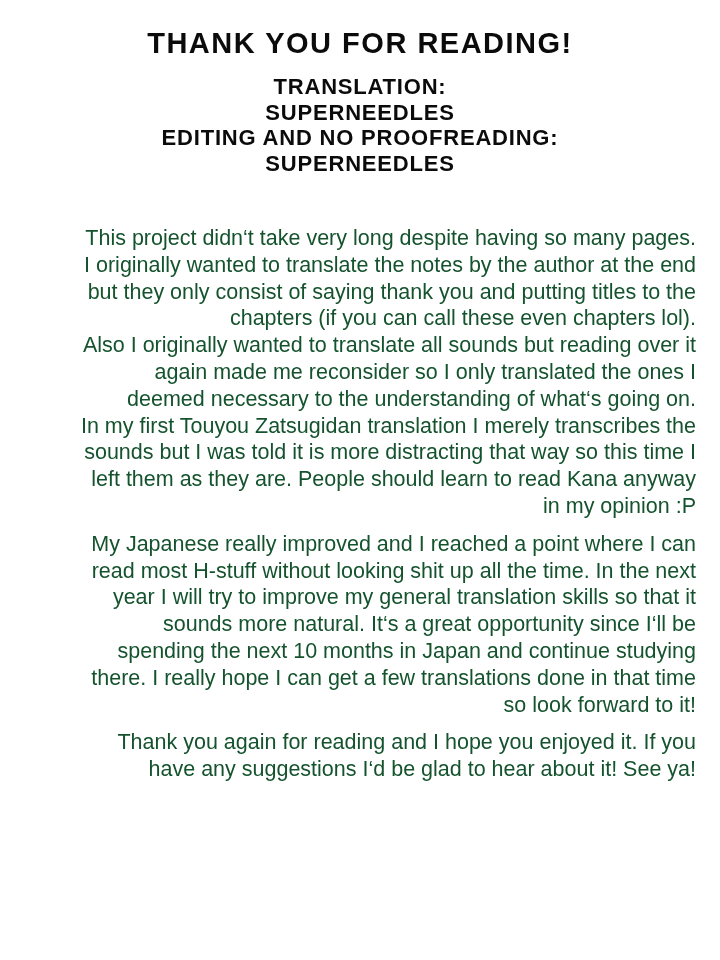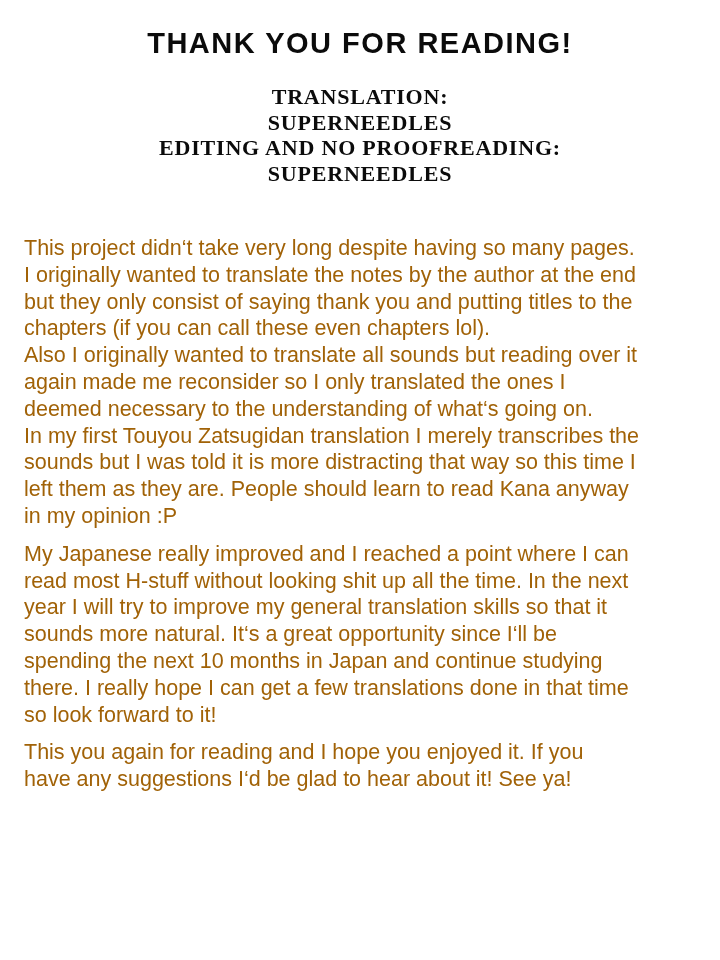--- a/index.html
+++ b/index.html
@@ -19,37 +19,36 @@
     margin: 0;
     padding-top: 27px;
     text-align: center;
     font-size: 29px;
     font-weight: 800;
     letter-spacing: 1.5px;
     color: #0b0b0b;
     transform: scaleY(1.02);
   }
   .credits-block {
-    margin-top: 24px;
+    margin-top: 14px;
     text-align: center;
     font-size: 22px;
     font-weight: 800;
     line-height: 25.5px;
     letter-spacing: 0.8px;
     white-space: pre-line;
     color: #0b0b0b;
-    font-family: Liberation Serif, serif;
   }
   .notes-block {
     margin: 49px auto 0;
     width: 672px;
-    text-align: left;
+    text-align: right;
     font-size: 21.5px;
     line-height: 26.8px;
-    color: #a16207;
+    color: #14532d;
   }
   .paragraph {
     margin: 0;
     white-space: pre-line;
   }
   .paragraph + .paragraph {
     margin-top: 11px;
   }
 </style>
 </head>
@@ -76,17 +75,17 @@
 sounds but I was told it is more distracting that way so this time I
 left them as they are. People should learn to read Kana anyway
 in my opinion :P</p>
     <p class="paragraph">My Japanese really improved and I reached a point where I can
 read most H-stuff without looking shit up all the time. In the next
 year I will try to improve my general translation skills so that it
 sounds more natural. It‘s a great opportunity since I‘ll be
 spending the next 10 months in Japan and continue studying
 there. I really hope I can get a few translations done in that time
 so look forward to it!</p>
-    <p class="paragraph">This you again for reading and I hope you enjoyed it. If you
+    <p class="paragraph">Thank you again for reading and I hope you enjoyed it. If you
 have any suggestions I‘d be glad to hear about it! See ya!</p>
   </div>
 
 </div>
 
 </body></html>

